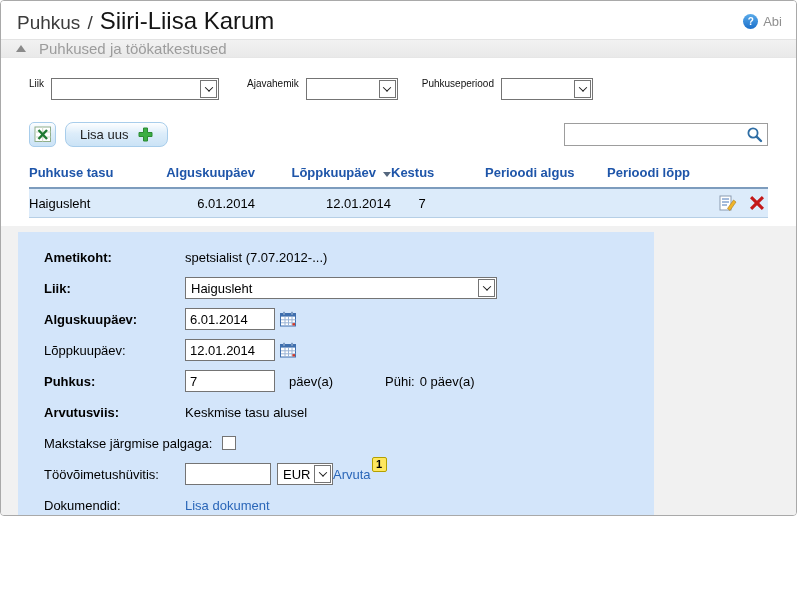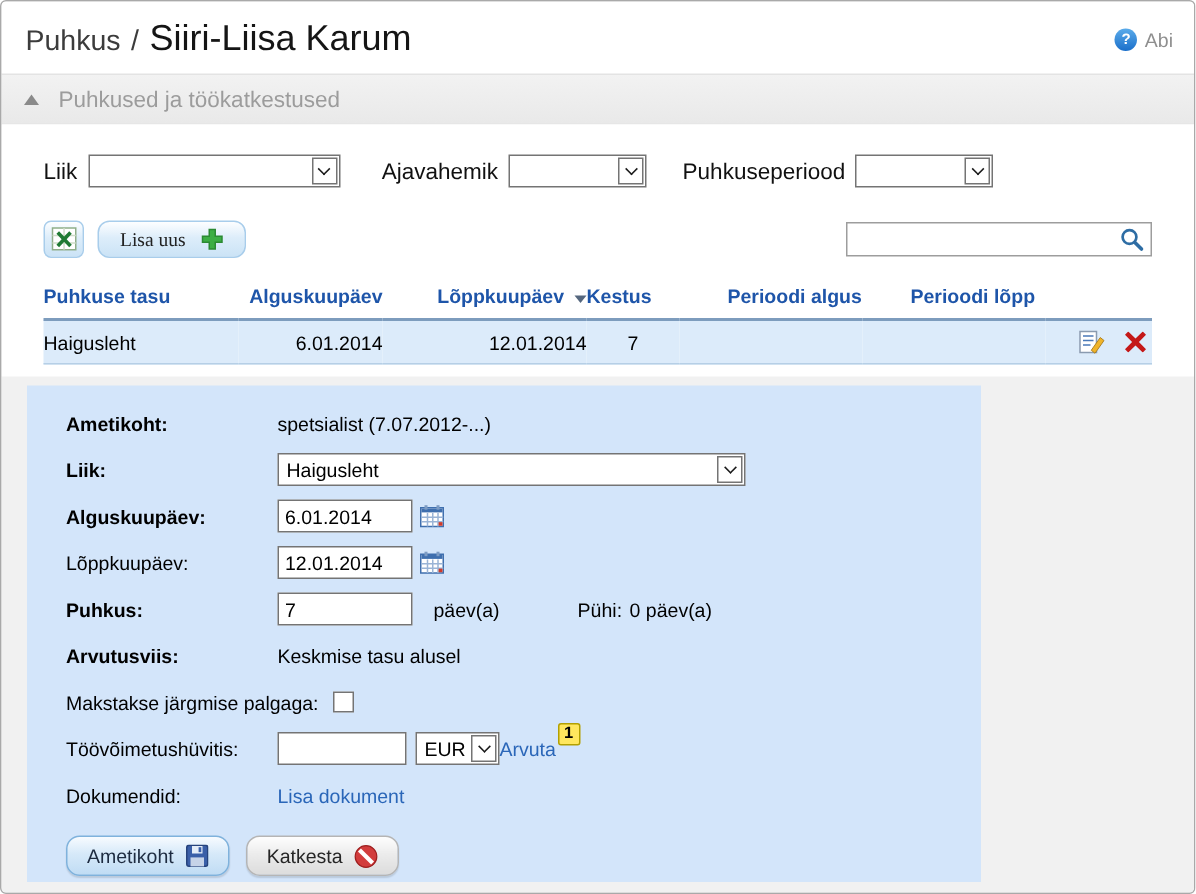--- a/index.html
+++ b/index.html
@@ -1,18 +1,18 @@
 <!DOCTYPE html>
 <html><head>
 <meta charset="utf-8">
 <style>
   * { box-sizing: border-box; margin: 0; padding: 0; }
   html,body { background:#fff; }
   body { font-family: "Liberation Sans", sans-serif; }
-  .page { width:797px; height:596px; border:1px solid #a9a9a9; border-radius:4px;
+  .page { width:797px; height:516px; border:1px solid #a9a9a9; border-radius:4px;
           background:#fff; overflow:hidden; display:flex; flex-direction:column; }
 
   
   .titlebar { height:48px; display:flex; align-items:center; padding:6px 14px 4px 16px; background:#fff; }
   .breadcrumb { display:flex; align-items:baseline; gap:7px; }
   .crumb-section { font-size:19px; color:#3c3c3c; }
   .crumb-sep { font-size:19px; color:#3c3c3c; }
   .crumb-name { font-size:24px; color:#151515; }
   .help { margin-left:auto; display:flex; align-items:center; gap:5px; cursor:pointer; }
   .help-icon { width:15px; height:15px; border-radius:50%; background:linear-gradient(#5aabea,#1b6fca);
@@ -22,39 +22,39 @@
   
   .section-bar { height:34px; background:linear-gradient(#f2f2f2,#e9e9e9); border-top:1px solid #e3e3e3;
                  border-bottom:1px solid #e6e6e6; display:flex; align-items:center; padding:0 15px; gap:13px; cursor:pointer; }
   .collapse-tri { width:0; height:0; border-left:5px solid transparent; border-right:5px solid transparent;
                   border-bottom:7px solid #8a8a8a; }
   .section-title { font-size:15px; color:#9c9c9c; }
 
   
   .content { background:#fff; padding:20px 28px 8px 28px; }
 
-  .filter-row { display:flex; align-items:center; font-size:15px; color:#111; }
+  .filter-row { display:flex; align-items:flex-start; font-size:10px; color:#111; }
   .flt-label { margin-right:7px; }
   .combo { position:relative; height:22px; background:#fff; border:1px solid #747474;
            display:flex; align-items:center; padding:0 24px 0 5px; font-size:13px; color:#000; cursor:default; }
   .combo .chevbox { position:absolute; top:1px; right:1px; bottom:1px; width:17px; border:1px solid #747474;
                     background:#fff; display:flex; align-items:center; justify-content:center; }
   .combo .chev { width:6px; height:6px; border-right:1px solid #1a1a1a; border-bottom:1px solid #1a1a1a;
                  transform:rotate(45deg) translate(-1px,-1px); }
   .w-liik { width:168px; margin-right:28px; }
   .w-mid  { width:92px;  margin-right:24px; }
   .w-last { width:92px; }
 
   .toolbar-row { margin-top:22px; display:flex; align-items:center; }
   .icon-btn { width:27px; height:25px; border:1px solid #a8cdeb; border-radius:5px;
               background:linear-gradient(#fdfeff,#ddedfa 45%,#cbe3f6); display:flex; align-items:center;
               justify-content:center; margin-right:9px; cursor:pointer; }
   .btn-add { height:25px; padding:0 14px; border:1px solid #a8cdeb; border-radius:8px;
              background:linear-gradient(#fdfeff,#ddedfa 45%,#cbe3f6); font-size:13px; color:#222;
-             display:inline-flex; align-items:center; gap:10px; cursor:pointer; font-family:Liberation Serif, serif; }
+             display:inline-flex; align-items:center; gap:10px; cursor:pointer; font-family:Liberation Sans, sans-serif; }
   .spacer { flex:1; }
   .search-wrap { position:relative; width:204px; }
   .search-input { width:204px; height:23px; border:1px solid #9d9d9d; padding:0 26px 0 6px;
                   font-size:13px; font-family:inherit; }
   .search-ico { position:absolute; right:5px; top:3px; cursor:pointer; }
 
   
   table.grid { width:100%; border-collapse:collapse; font-size:13px; margin-top:14px; table-layout:fixed; }
   .grid th { color:#1e55a9; font-weight:bold; padding:4px 0 7px 0; border-bottom:2px solid #7d9cbd;
              text-align:left; cursor:pointer; white-space:nowrap; }

